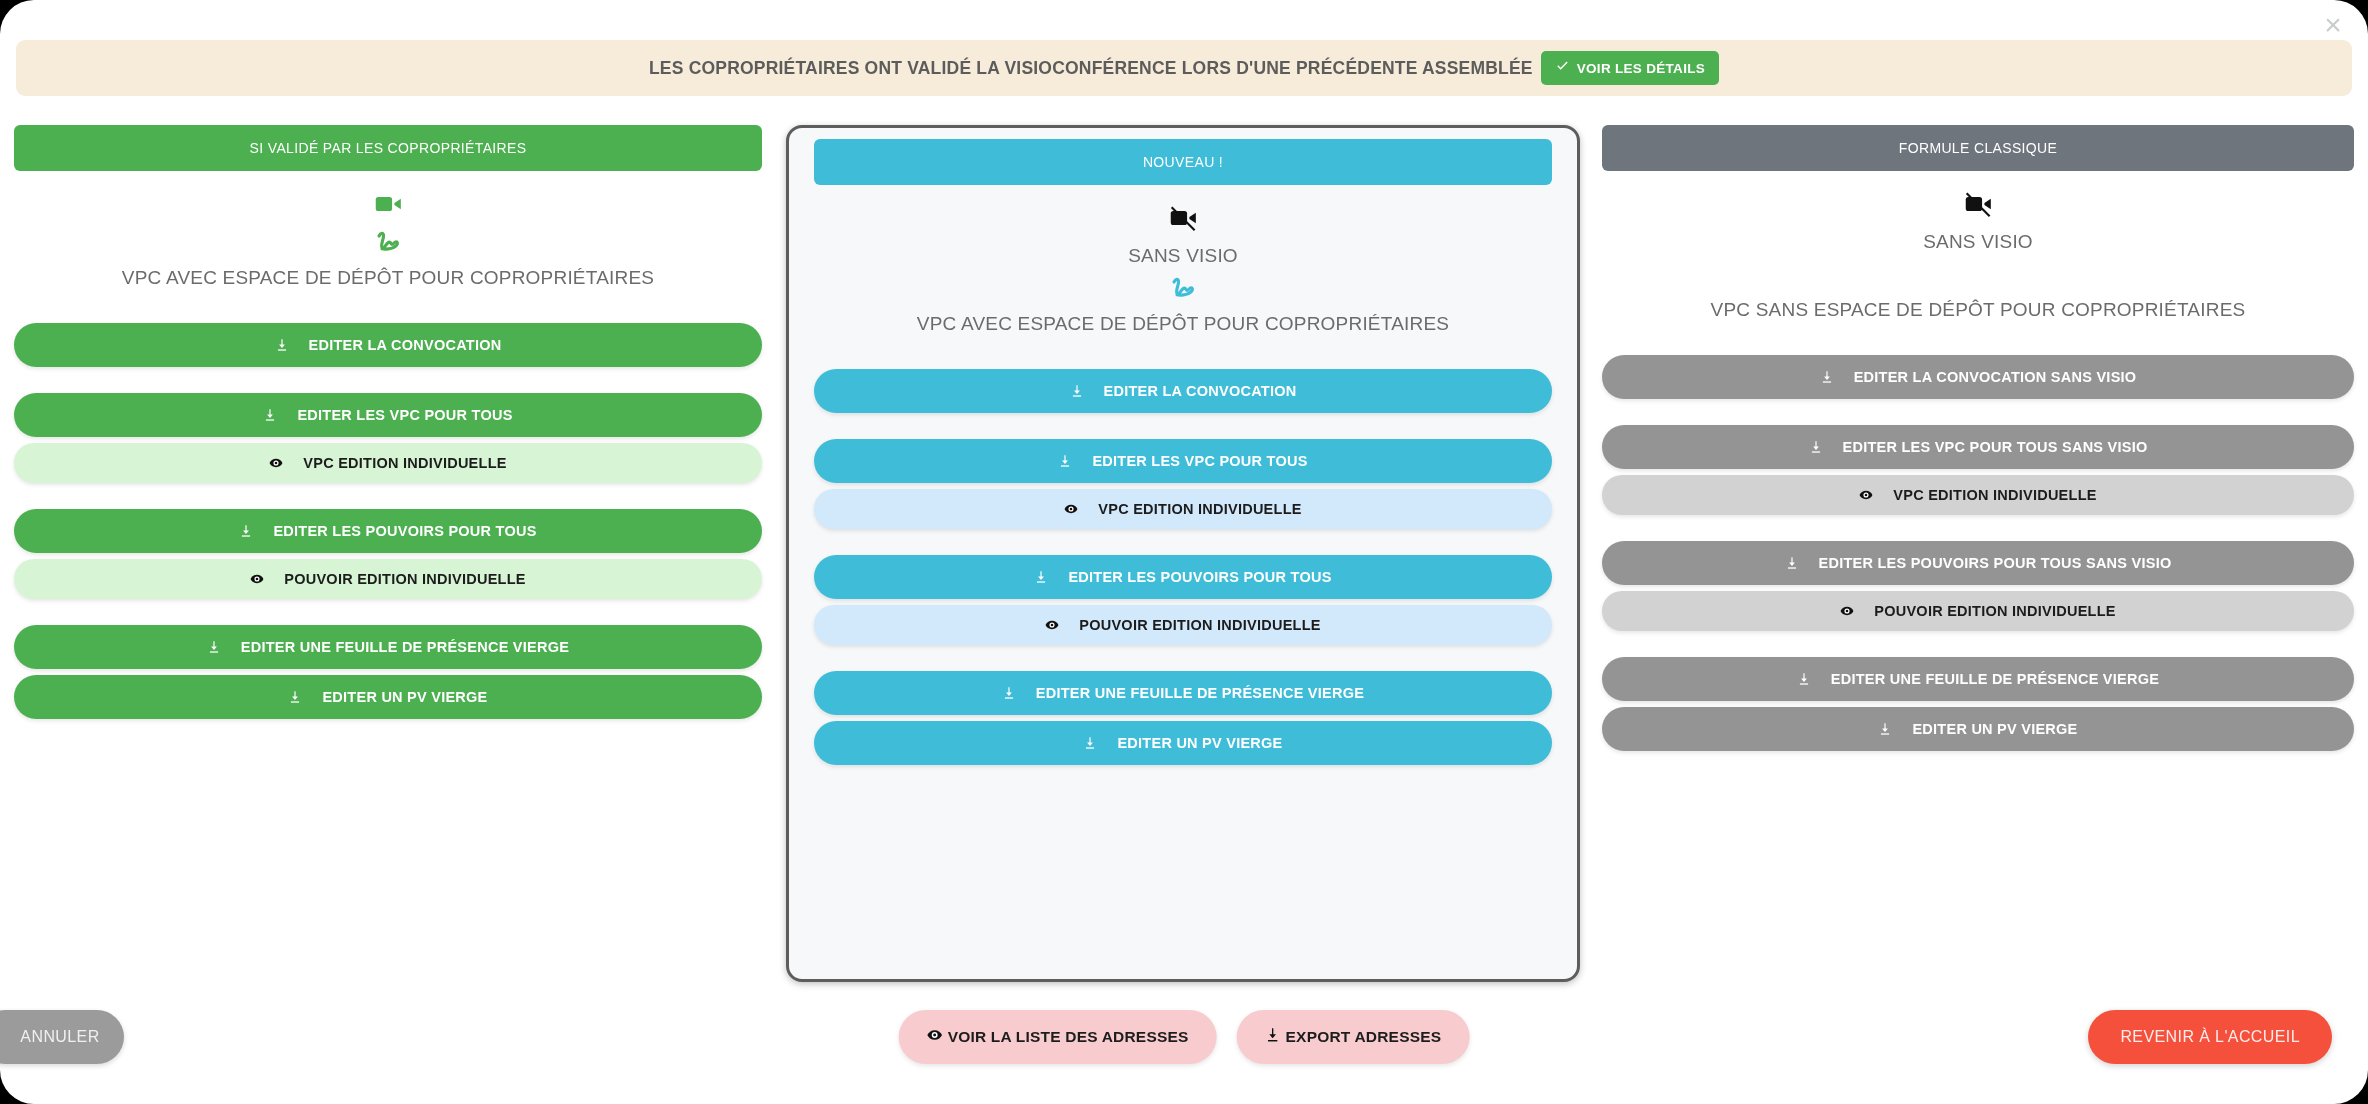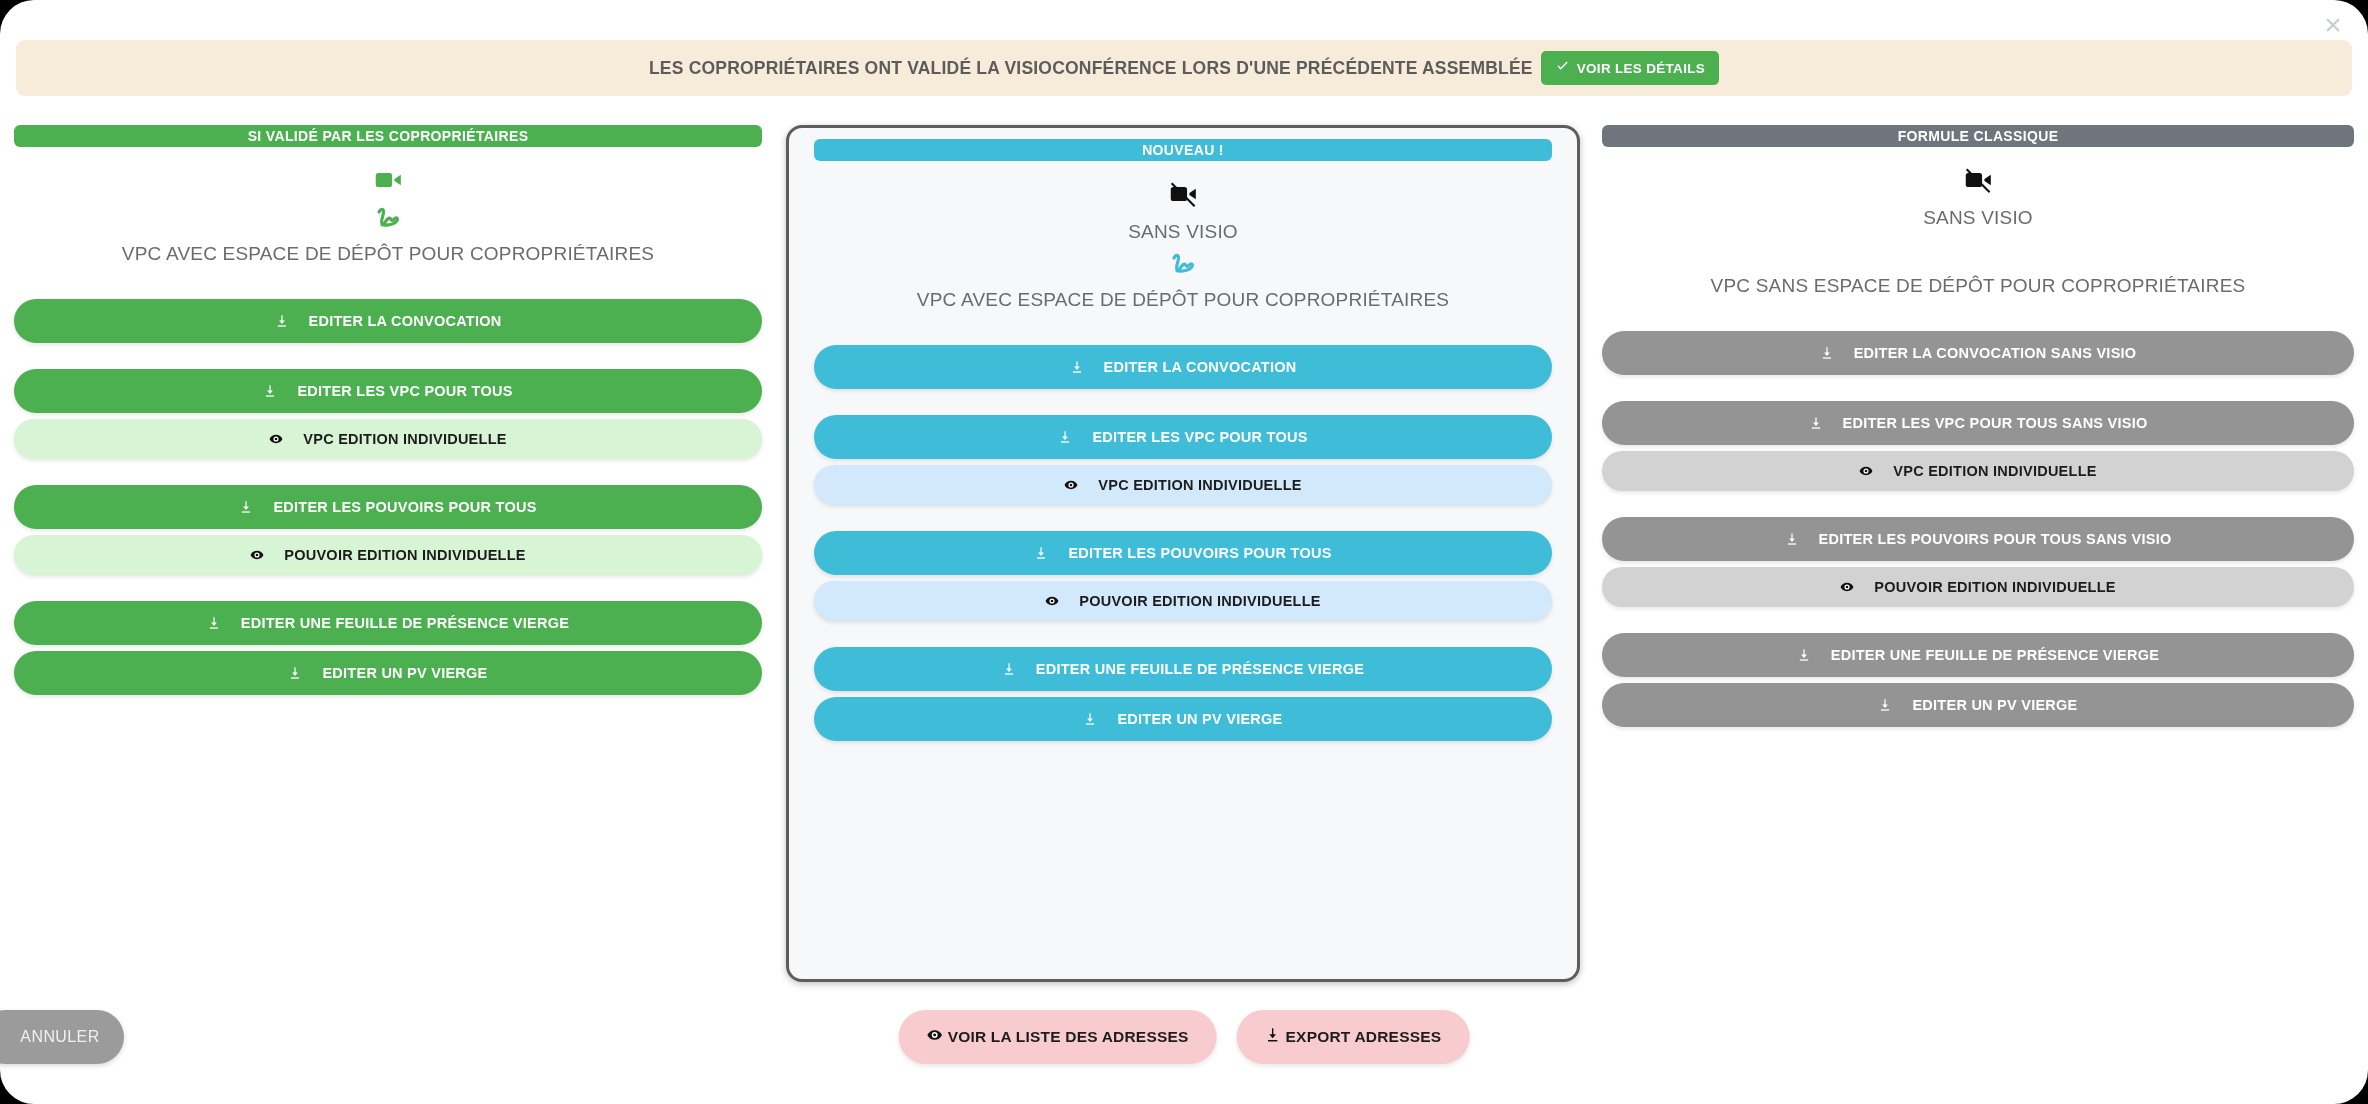--- a/index.html
+++ b/index.html
@@ -84,28 +84,28 @@
   }
   .col {
     position: absolute;
     top: 0;
   }
   #col-left  { left: 14px;  width: 748px; }
   #col-mid   { left: 786px; width: 794px; }
   #col-right { left: 1602px; width: 752px; }
 
   .col-header {
-    height: 22px;
+    height: 46px;
     border-radius: 6px;
     display: flex;
     align-items: center;
     justify-content: center;
     color: #ffffff;
     font-size: 14px;
-    font-weight: 700;
+    font-weight: 400;
     letter-spacing: .35px;
     white-space: nowrap;
   }
   #col-left  .col-header { background: #4caf50; }
   #col-mid   .col-header { background: #3fbdd8; }
   #col-right .col-header { background: #6e757c; }
 
   
   #mid-frame {
     position: absolute;
@@ -552,15 +552,16 @@
           <span>VOIR LA LISTE DES ADRESSES</span>
         </button>
         <button class="btn-pink">
           <span class="ico"><svg width="16" height="16" viewBox="0 0 24 24">
               <path d="M11 2h2v9h4l-5 6-5-6h4z" fill="#111111"></path>
               <rect x="5" y="19.5" width="14" height="2.2" fill="#111111"></rect>
             </svg></span>
           <span>EXPORT ADRESSES</span>
         </button>
       </div>
+    <button id="home-btn">REVENIR À L'ACCUEIL</button>
   </div>
 
 </div>
 
 </body></html>

